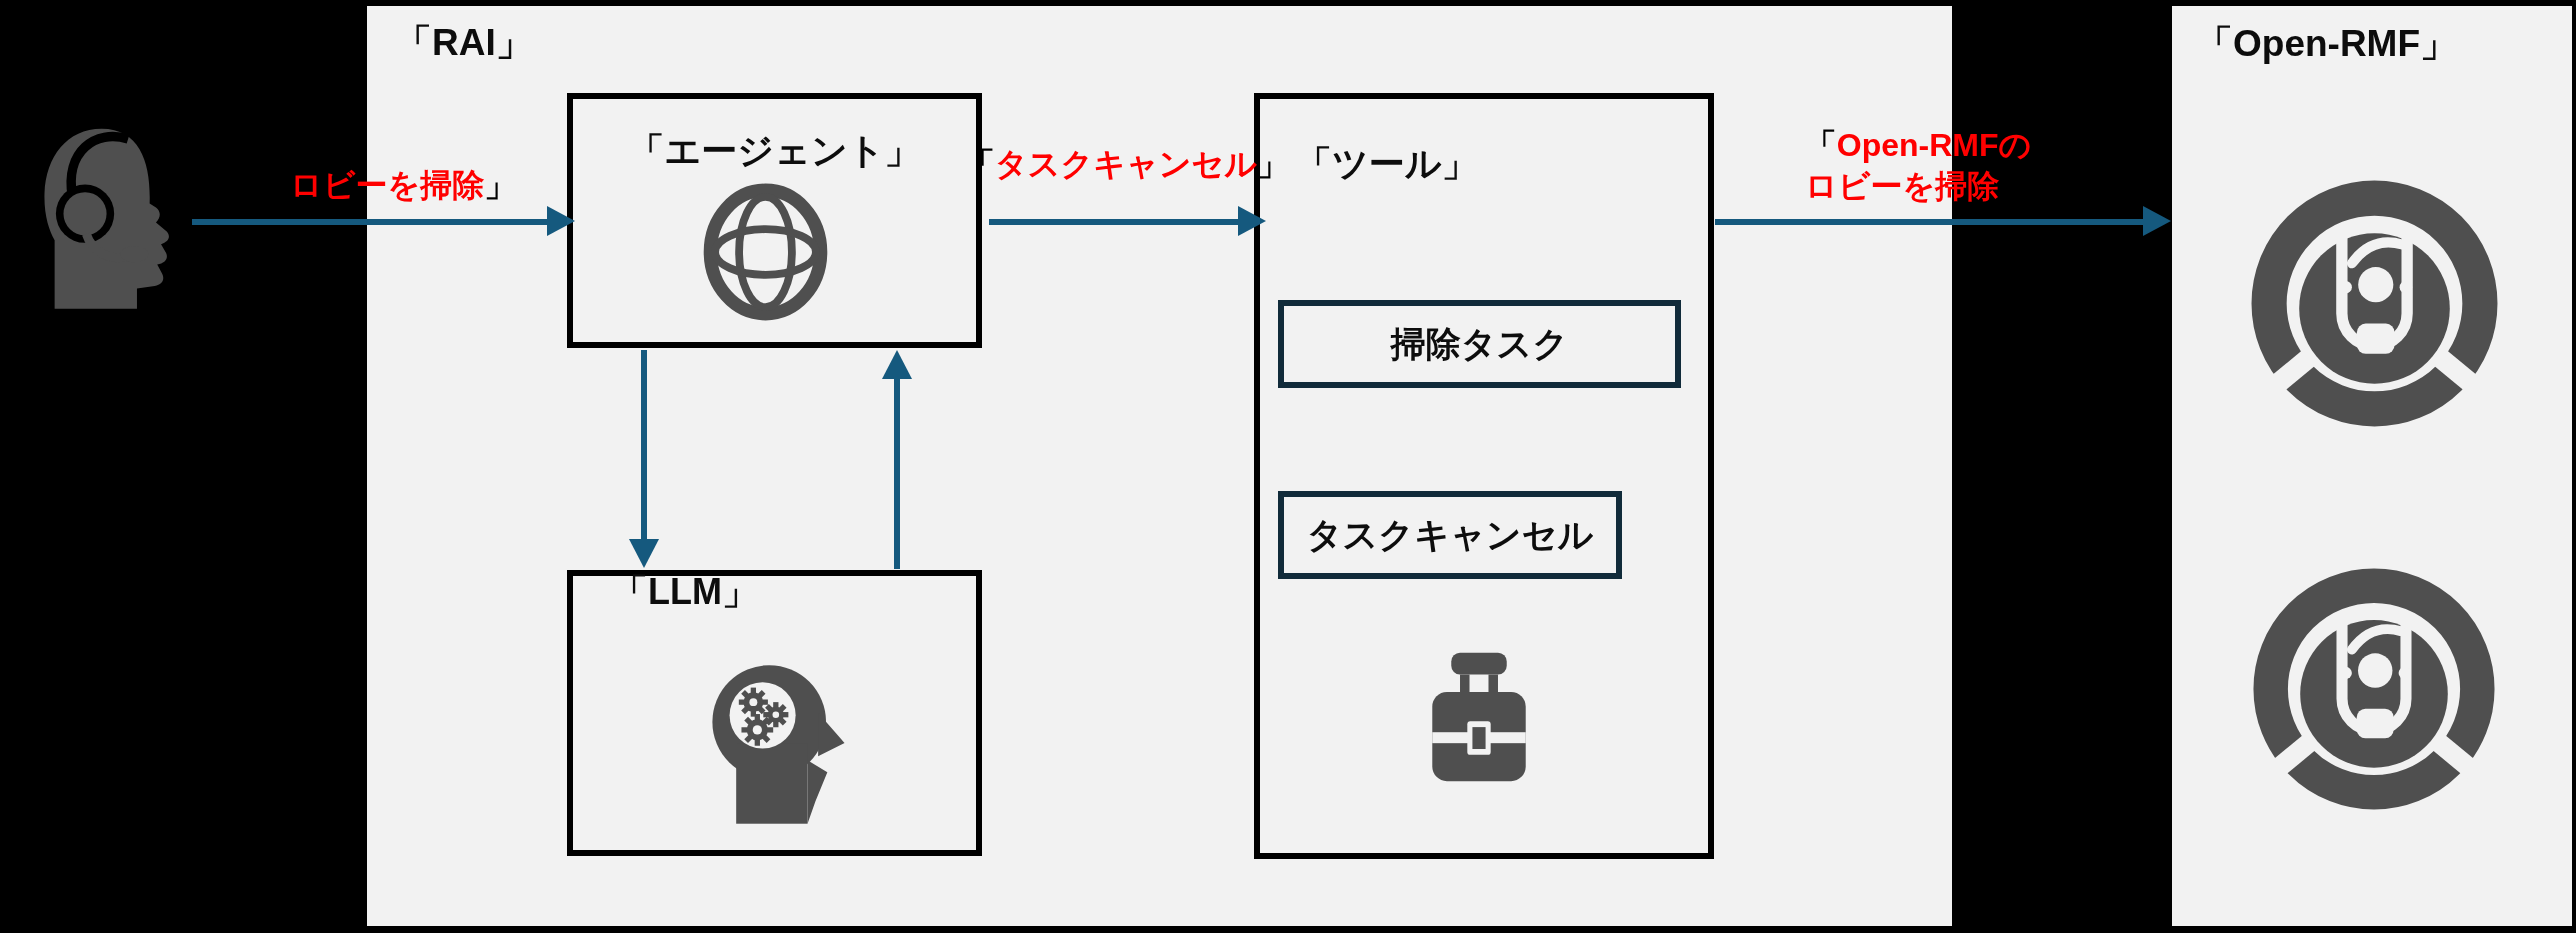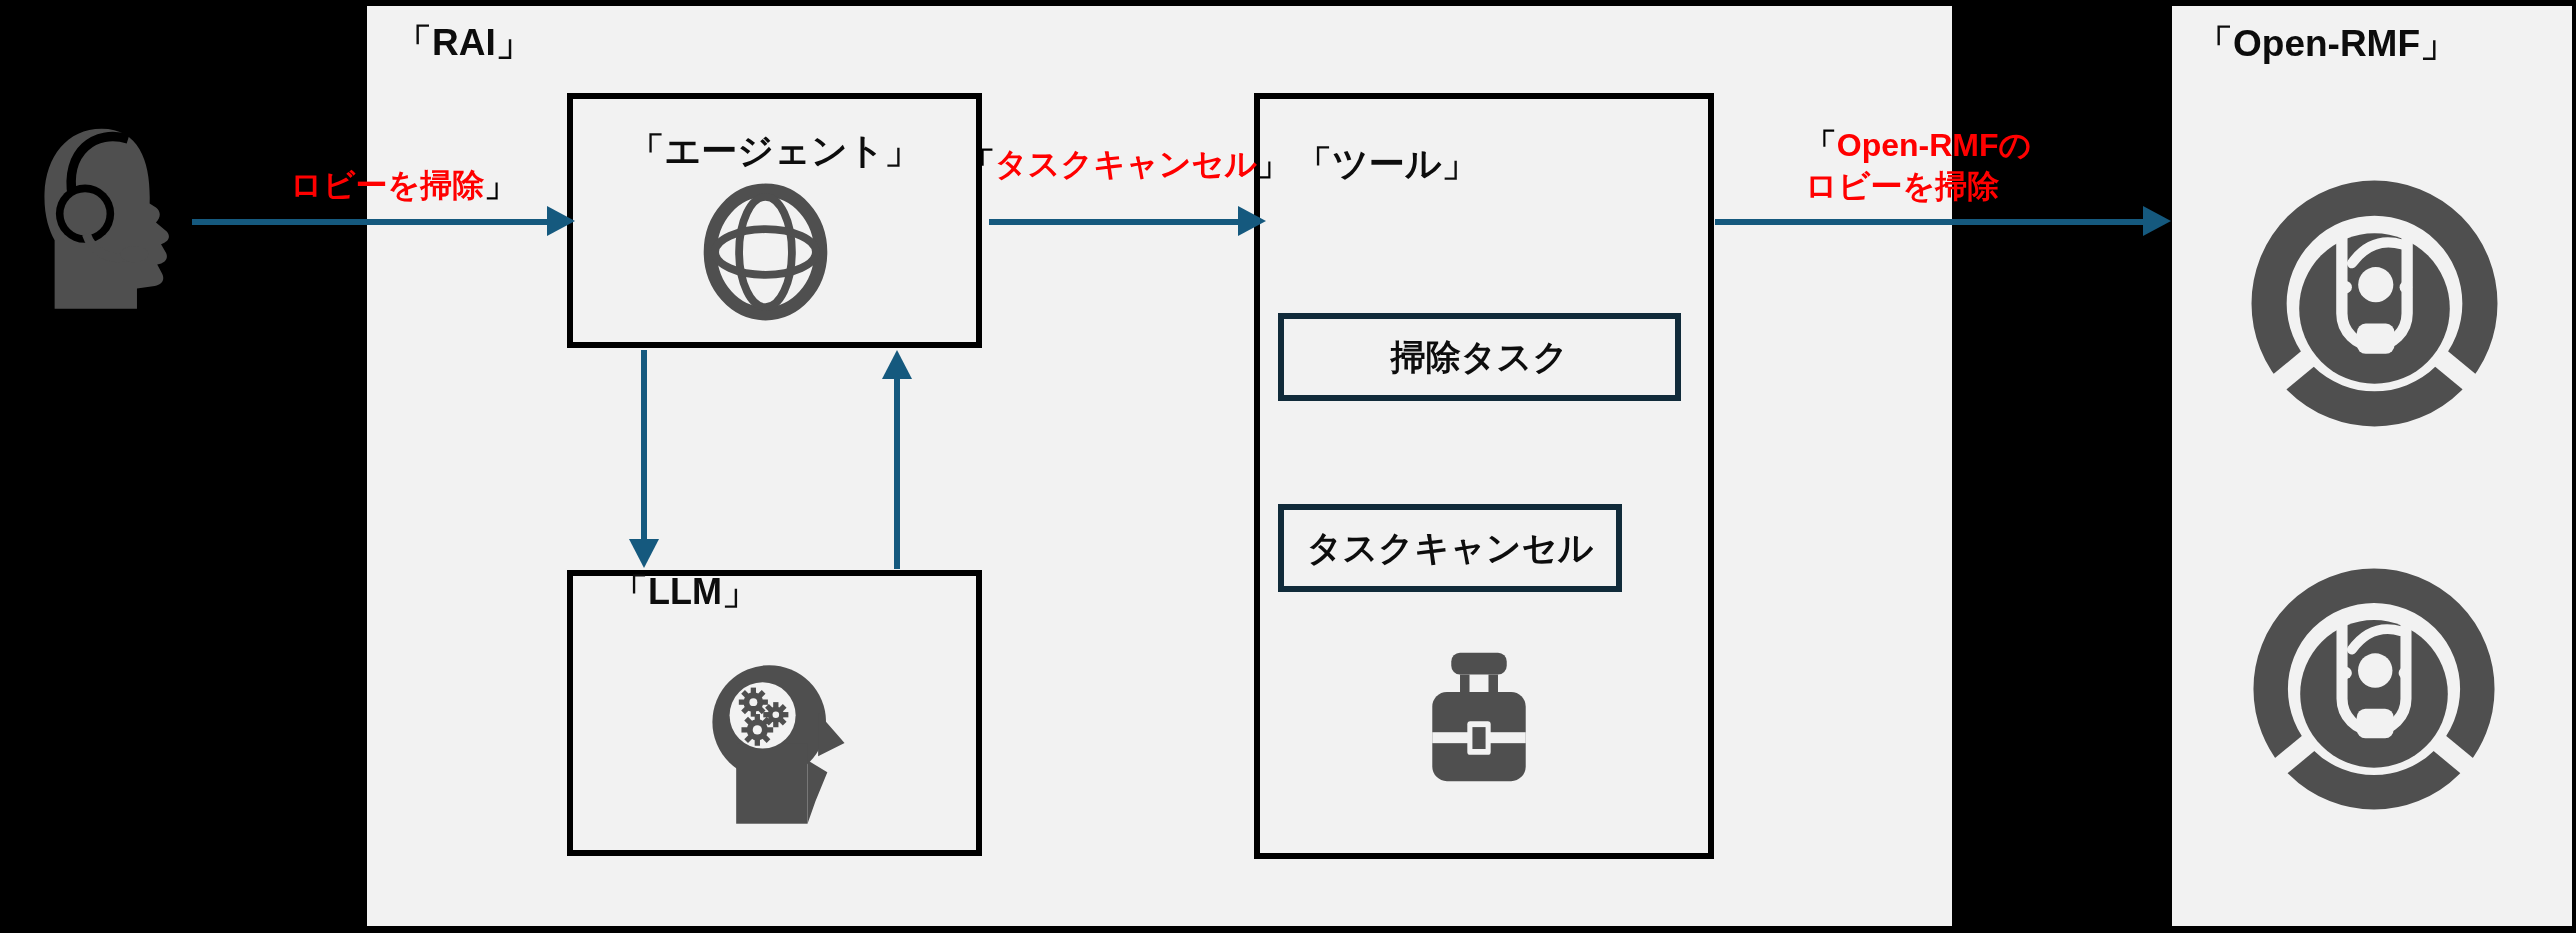--- a/index.html
+++ b/index.html
@@ -7,21 +7,21 @@
     --arrow-blue:#15597e; --button-border:#112b3a; --label-red:#ff0000; --text-black:#0d0d0d;
   }
   html,body{margin:0;padding:0;background:var(--background);}
   #canvas{position:relative;width:2576px;height:933px;background:var(--background);overflow:hidden;
           font-family:"Liberation Sans","DejaVu Sans",sans-serif;}
   .panel{position:absolute;background:var(--panel-gray);}
   .box{position:absolute;background:var(--panel-gray);border:6.4px solid #000;box-sizing:border-box;}
   .panel-title{position:absolute;font-size:37px;font-weight:bold;color:var(--text-black);white-space:nowrap;}
   .box-title{position:absolute;font-size:36px;font-weight:bold;color:var(--text-black);white-space:nowrap;}
   .btn{position:absolute;border:6.4px solid var(--button-border);box-sizing:border-box;background:var(--panel-gray);
-       display:flex;align-items:center;justify-content:center;font-size:35px;font-weight:bold;color:var(--text-black);margin-top:13px;}
+       display:flex;align-items:center;justify-content:center;font-size:35px;font-weight:bold;color:var(--text-black);}
   .hline{position:absolute;height:6.4px;background:var(--arrow-blue);}
   .vline{position:absolute;width:6.4px;background:var(--arrow-blue);}
   .head-right{position:absolute;width:0;height:0;border-left:28px solid var(--arrow-blue);
               border-top:15.3px solid transparent;border-bottom:15.3px solid transparent;}
   .head-down{position:absolute;width:0;height:0;border-top:29px solid var(--arrow-blue);
              border-left:15.3px solid transparent;border-right:15.3px solid transparent;}
   .head-up{position:absolute;width:0;height:0;border-bottom:29px solid var(--arrow-blue);
            border-left:15.3px solid transparent;border-right:15.3px solid transparent;}
   .flow-label{position:absolute;width:396px;text-align:center;font-size:32px;font-weight:bold;
               line-height:41px;white-space:nowrap;}

